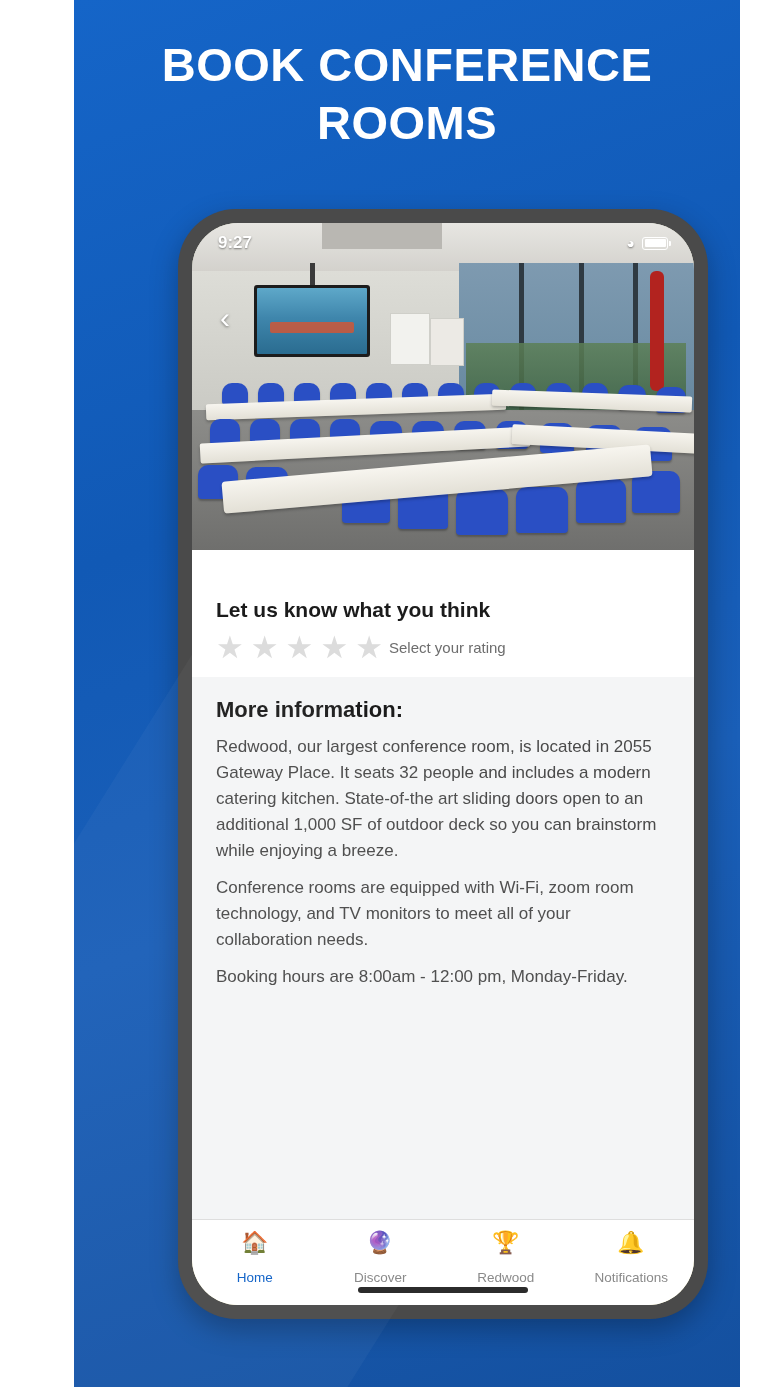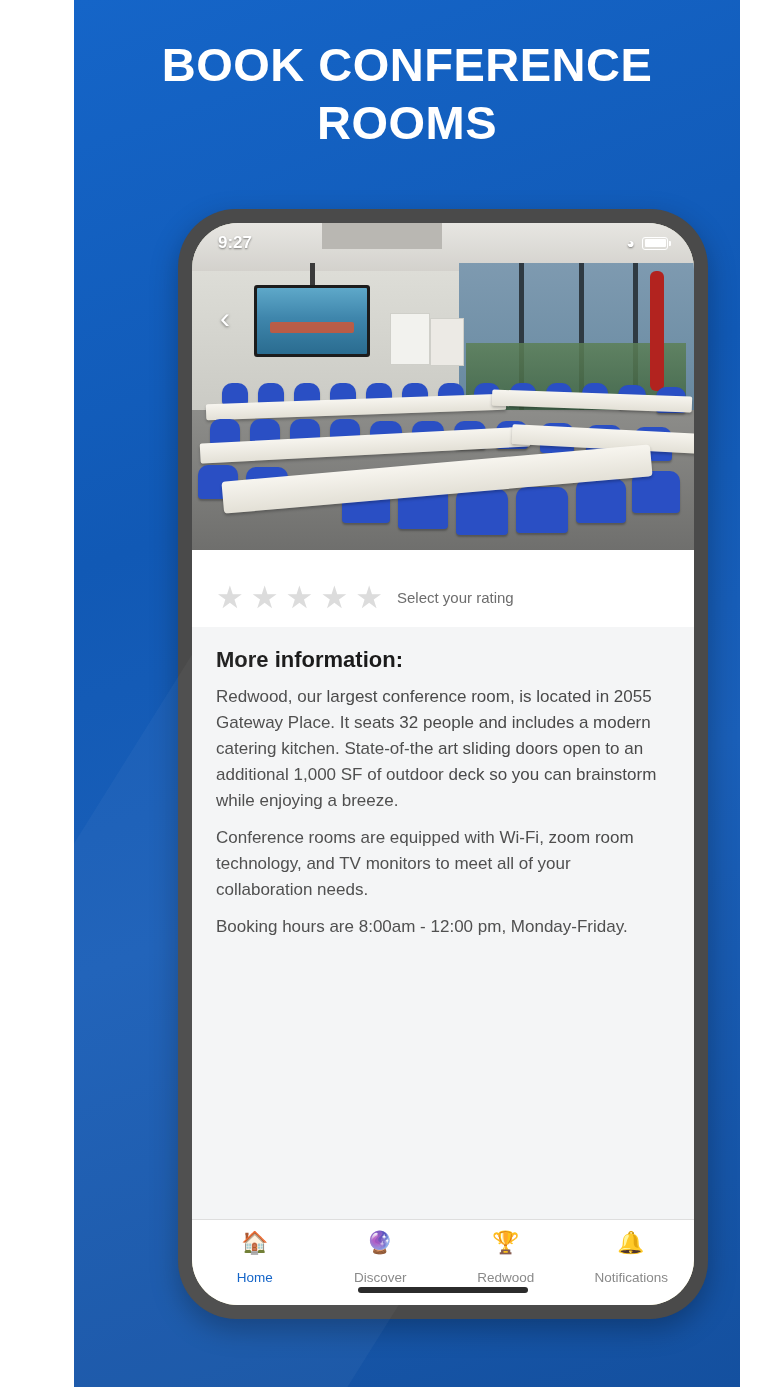--- a/index.html
+++ b/index.html
@@ -181,21 +181,21 @@
   .battery .fill { position: absolute; left: 1.5px; top: 1.5px; bottom: 1.5px; right: 1.5px; background: #fff; border-radius: 1px; }
 
   
   .content { flex: 1; overflow: hidden; background: #ffffff; }
   .white-sec { background: #ffffff; padding: 22px 24px 14px 24px; }
   .room-title { font-size: 29px; font-weight: bold; color: #111111; letter-spacing: -0.3px; }
   .rate-head { font-size: 21px; font-weight: bold; color: #1b1b1b; margin-top: 26px; }
   .rating-row { display: flex; align-items: center; margin-top: 10px; }
   .stars { display: flex; gap: 7px; }
   .star { color: #dcdcdc; font-size: 31px; line-height: 1; }
-  .rating-label { margin-left: 14px; font-size: 15px; color: #6d6d6d; }
+  .rating-label { margin-left: 6px; font-size: 15px; color: #6d6d6d; }
 
   .grey-sec { background: #f4f5f6; padding: 20px 24px 10px 24px; height: 100%; }
   .more-head { font-size: 22px; font-weight: bold; color: #1b1b1b; }
   .para { font-size: 17px; line-height: 26px; color: #4a4a4a; margin-top: 11px; }
 
   
   .tabbar {
     flex: none; height: 86px;
     background: #ffffff;
     border-top: 1px solid #dedede;
@@ -304,20 +304,21 @@
                 </span>
             </span>
           </div>
 
           <div class="back-btn">‹</div>
         </div>
 
         <div class="content">
 
           <div class="white-sec">
+            <div class="rate-head">Let us know what you think</div>
             <div class="rating-row">
               <div class="stars">
                 <span class="star">★</span>
                 <span class="star">★</span>
                 <span class="star">★</span>
                 <span class="star">★</span>
                 <span class="star">★</span>
               </div>
               <span class="rating-label">Select your rating</span>
             </div>

